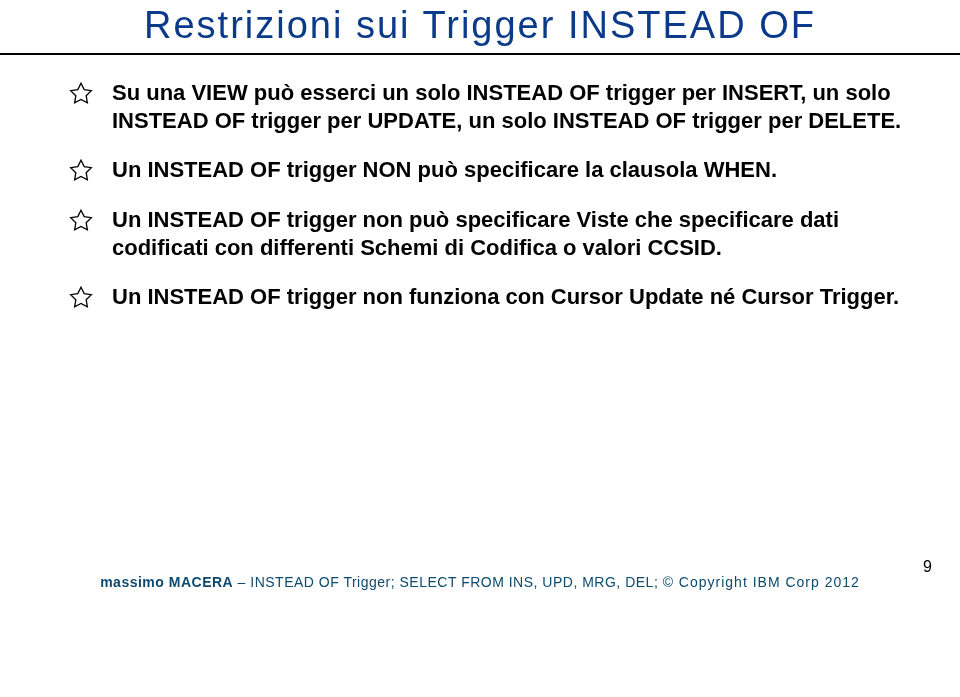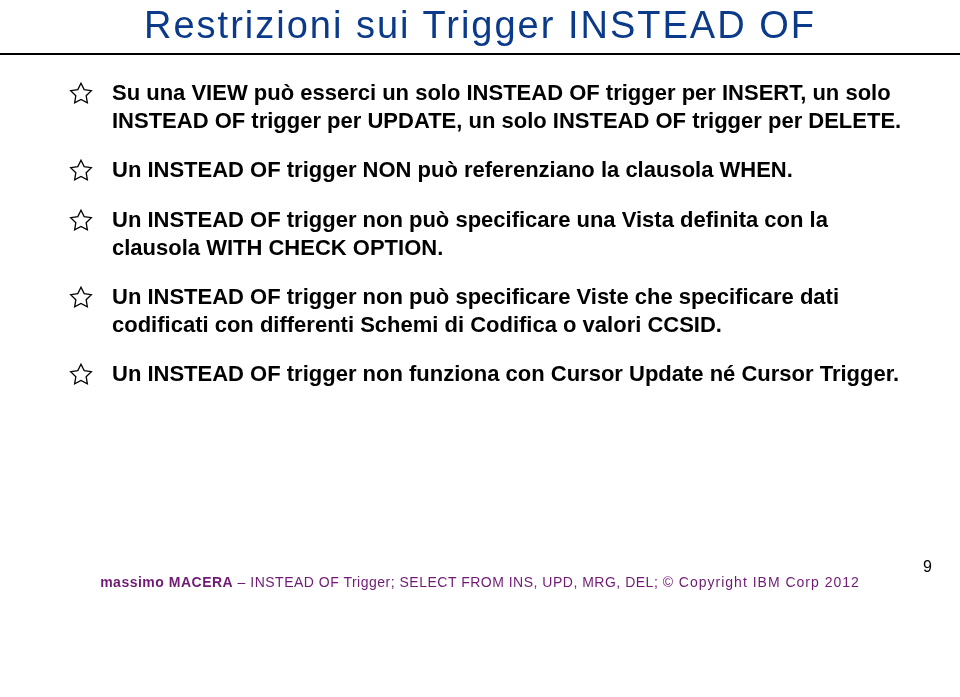--- a/index.html
+++ b/index.html
@@ -50,21 +50,21 @@
     font-weight: 700;
     font-stretch: condensed;
   }
   .footer {
     position: absolute;
     bottom: 14px;
     left: 0;
     width: 100%;
     text-align: center;
     font-size: 14px;
-    color: #701a75;
+    color: #0c4a6e;
     letter-spacing: 0.5px;
   }
   .footer .author {
     font-weight: 700;
   }
   .footer .copy {
     letter-spacing: 1px;
   }
   .pagenum {
     position: absolute;
@@ -97,33 +97,25 @@
       </span>
       <div class="text">Su una VIEW può esserci un solo INSTEAD OF trigger per INSERT, un solo INSTEAD OF trigger per UPDATE, un solo INSTEAD OF trigger per DELETE.</div>
     </div>
 
     <div class="item">
       <span class="icon">
         <svg class="star" viewBox="-60 -60 120 120">
             <polygon fill="#ffffff" stroke="#000000" stroke-width="6" points="0,-50 14.7,-20.2 47.6,-15.5 23.8,7.7 29.4,40.5 0,25 -29.4,40.5 -23.8,7.7 -47.6,-15.5 -14.7,-20.2"></polygon>
           </svg>
       </span>
-      <div class="text">Un INSTEAD OF trigger NON può referenziano la clausola WHEN.</div>
+      <div class="text">Un INSTEAD OF trigger NON può specificare la clausola WHEN.</div>
     </div>
 
 
 
-    <div class="item">
-      <span class="icon">
-        <svg class="star" viewBox="-60 -60 120 120">
-            <polygon fill="#ffffff" stroke="#000000" stroke-width="6" points="0,-50 14.7,-20.2 47.6,-15.5 23.8,7.7 29.4,40.5 0,25 -29.4,40.5 -23.8,7.7 -47.6,-15.5 -14.7,-20.2"></polygon>
-          </svg>
-      </span>
-      <div class="text">Un INSTEAD OF trigger non può specificare una Vista definita con la clausola WITH CHECK OPTION.</div>
-    </div>
 
     <div class="item">
       <span class="icon">
         <svg class="star" viewBox="-60 -60 120 120">
             <polygon fill="#ffffff" stroke="#000000" stroke-width="6" points="0,-50 14.7,-20.2 47.6,-15.5 23.8,7.7 29.4,40.5 0,25 -29.4,40.5 -23.8,7.7 -47.6,-15.5 -14.7,-20.2"></polygon>
           </svg>
       </span>
       <div class="text">Un INSTEAD OF trigger non può specificare Viste che specificare dati codificati con differenti Schemi di Codifica o valori CCSID.</div>
     </div>
 

